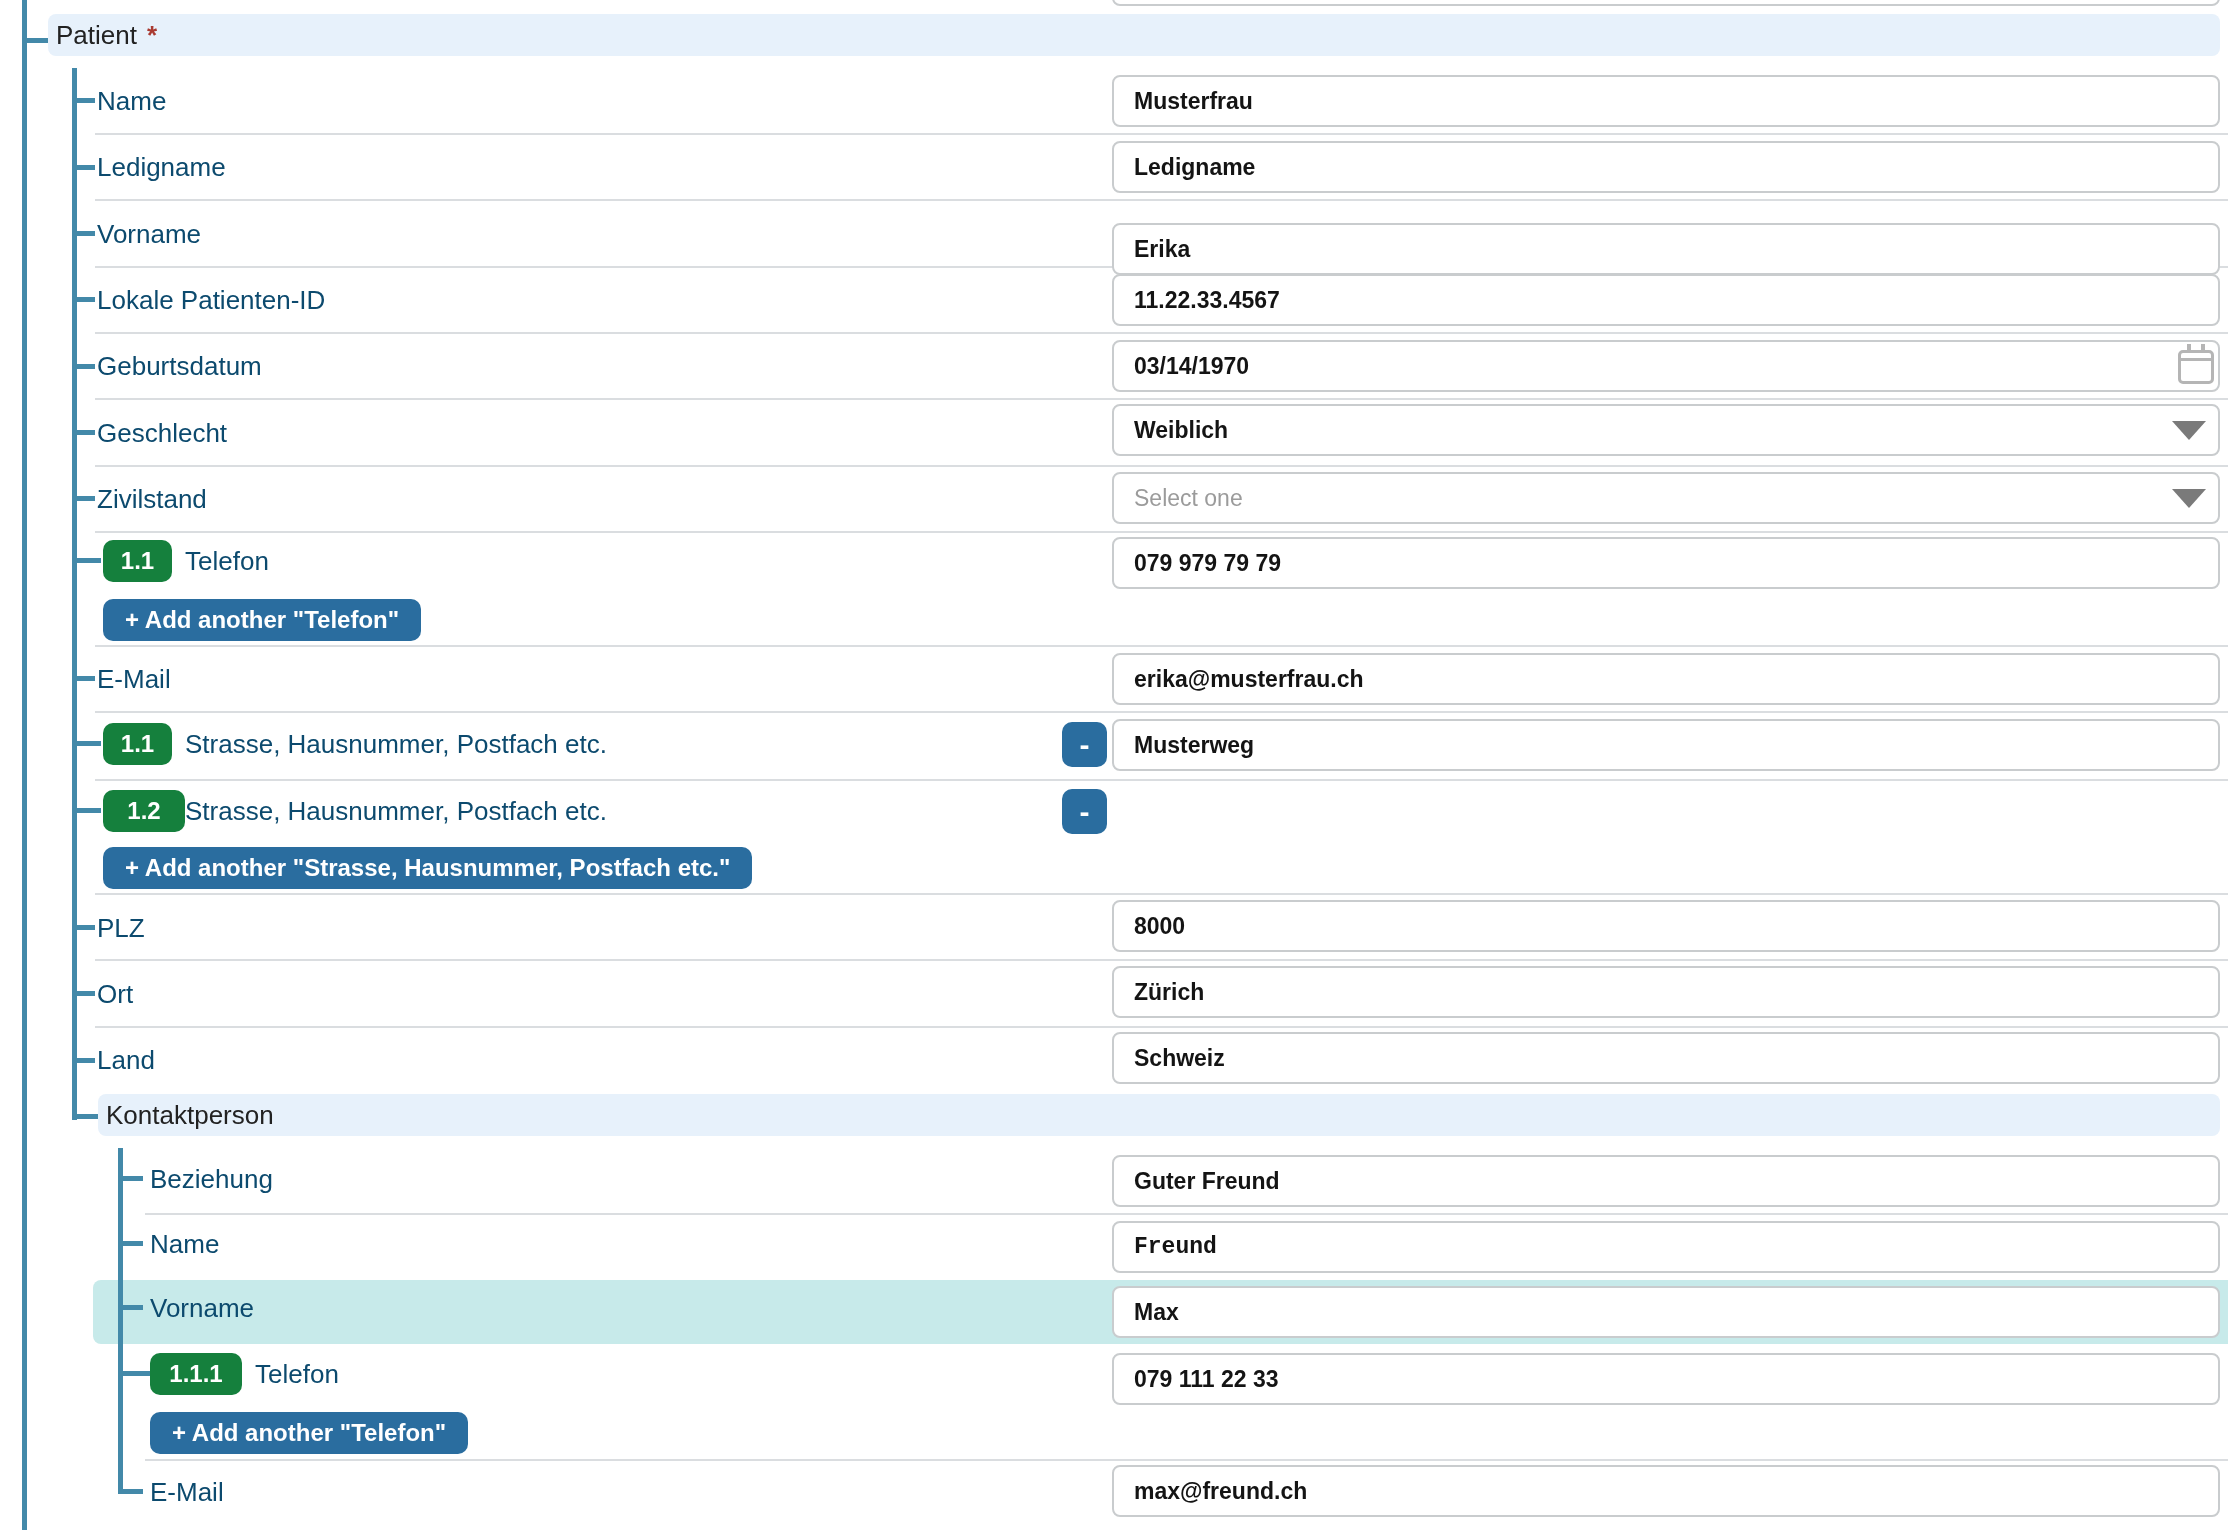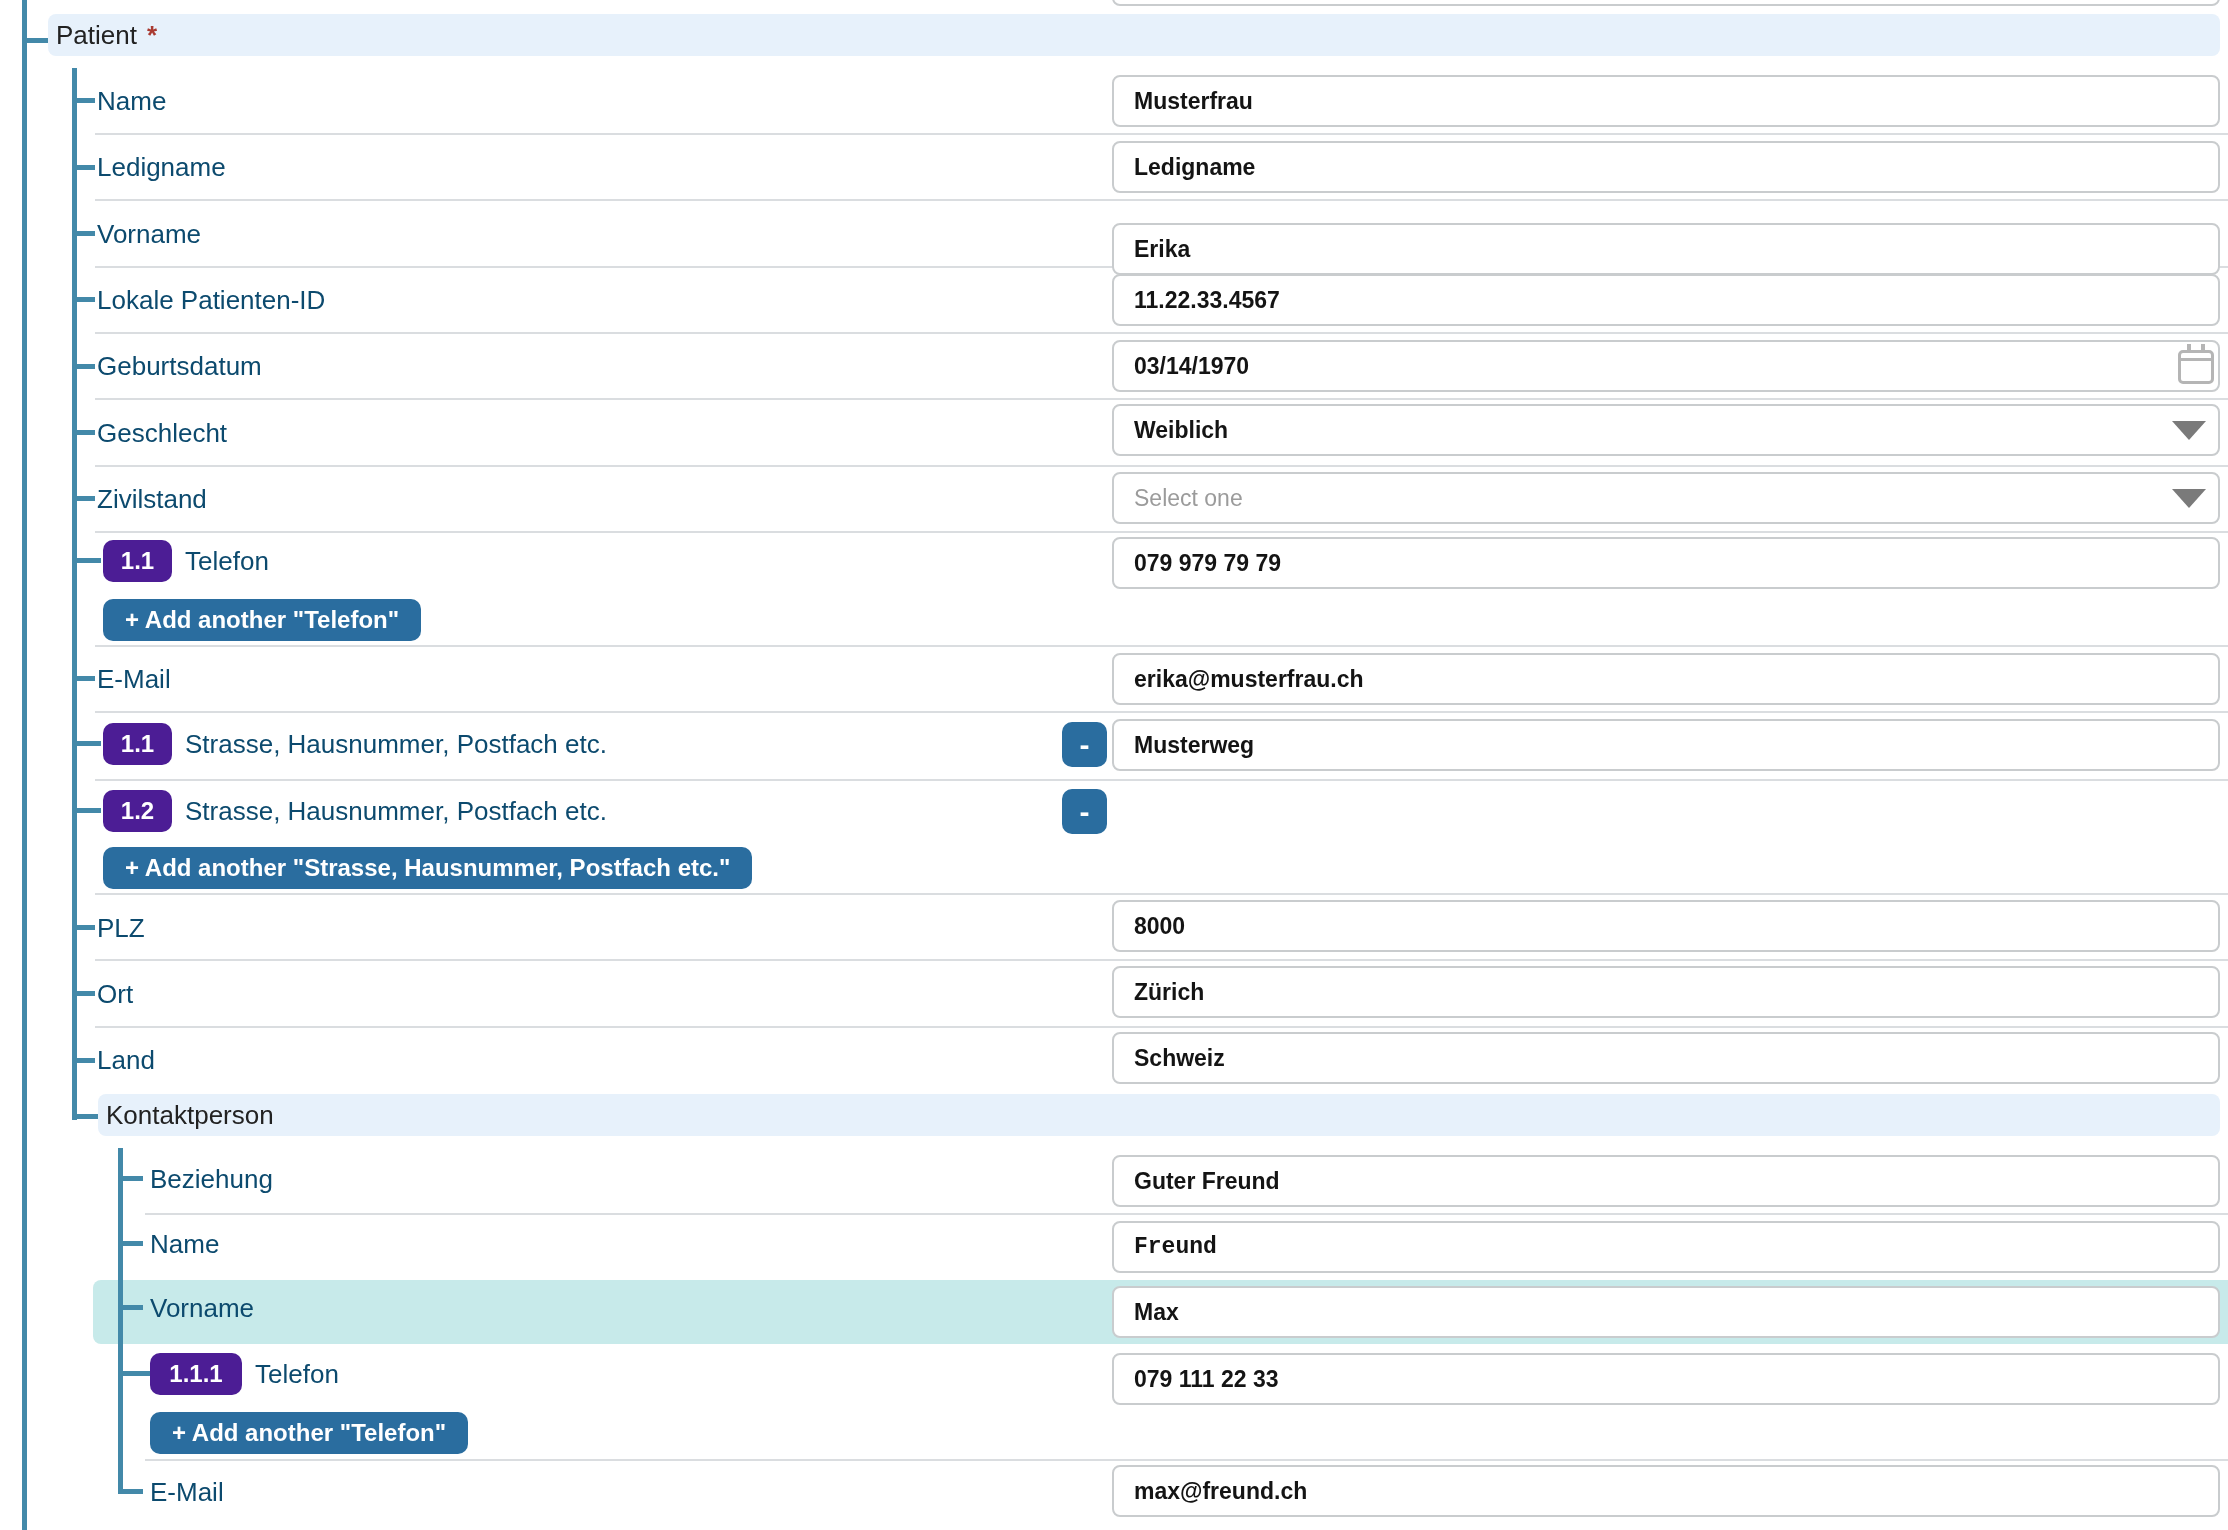--- a/index.html
+++ b/index.html
@@ -26,21 +26,21 @@
   .lbl { position:absolute; font-size:26px; color:#0c4a6e; line-height:30px; white-space:nowrap; }
 
   
   .field { position:absolute; left:1112px; width:1108px; height:52px;
            border:2px solid #c9ccce; border-radius:8px; background:#fff;
            font-family:"Liberation Sans","DejaVu Sans",sans-serif;
            font-size:23px; font-weight:700; color:#141414; padding:0 60px 0 20px; outline:none; }
   .field::placeholder { color:#9b9b9b; font-weight:400; opacity:1; }
 
   
-  .badge { position:absolute; height:42px; background:#4c1d95; border-radius:10px;
+  .badge { position:absolute; height:42px; background:#15803d; border-radius:10px;
            color:#fff; font-size:24px; font-weight:700; display:flex; align-items:center; justify-content:center; }
 
   
   .add-btn { position:absolute; height:42px; background:#2a6d9f; border:none; border-radius:10px;
              color:#fff; font-size:24px; font-weight:700; padding:0 22px; cursor:pointer;
              font-family:"Liberation Sans","DejaVu Sans",sans-serif; white-space:nowrap; }
 
   
   .minus-btn { position:absolute; left:1062px; width:45px; height:45px; background:#2a6d9f;
                border:none; border-radius:10px; color:#fff; font-size:30px; font-weight:700;
@@ -132,21 +132,21 @@
   <div class="lbl" style="left:97px; top:1045px">Land</div>
 
   <div class="lbl" style="left:150px; top:1164px">Beziehung</div>
   <div class="lbl" style="left:150px; top:1229px">Name</div>
   <div class="lbl" style="left:150px; top:1293px">Vorname</div>
   <div class="lbl" style="left:255px; top:1359px">Telefon</div>
   <div class="lbl" style="left:150px; top:1477px">E-Mail</div>
 
   <div class="badge" style="left:103px; top:540px; width:69px">1.1</div>
   <div class="badge" style="left:103px; top:723px; width:69px">1.1</div>
-  <div class="badge" style="left:103px; top:790px; width:69px">1.2</div>
+  <div class="badge" style="left:103px; top:790px; width:82px">1.2</div>
   <div class="badge" style="left:150px; top:1353px; width:92px">1.1.1</div>
 
   <button class="add-btn" style="left:103px; top:599px">+ Add another "Telefon"</button>
   <button class="add-btn" style="left:103px; top:847px">+ Add another "Strasse, Hausnummer, Postfach etc."</button>
   <button class="add-btn" style="left:150px; top:1412px">+ Add another "Telefon"</button>
 
   <button class="minus-btn" style="top:722px">-</button>
   <button class="minus-btn" style="top:789px">-</button>
 
   <input class="field" style="top: 75px;" value="Musterfrau">

